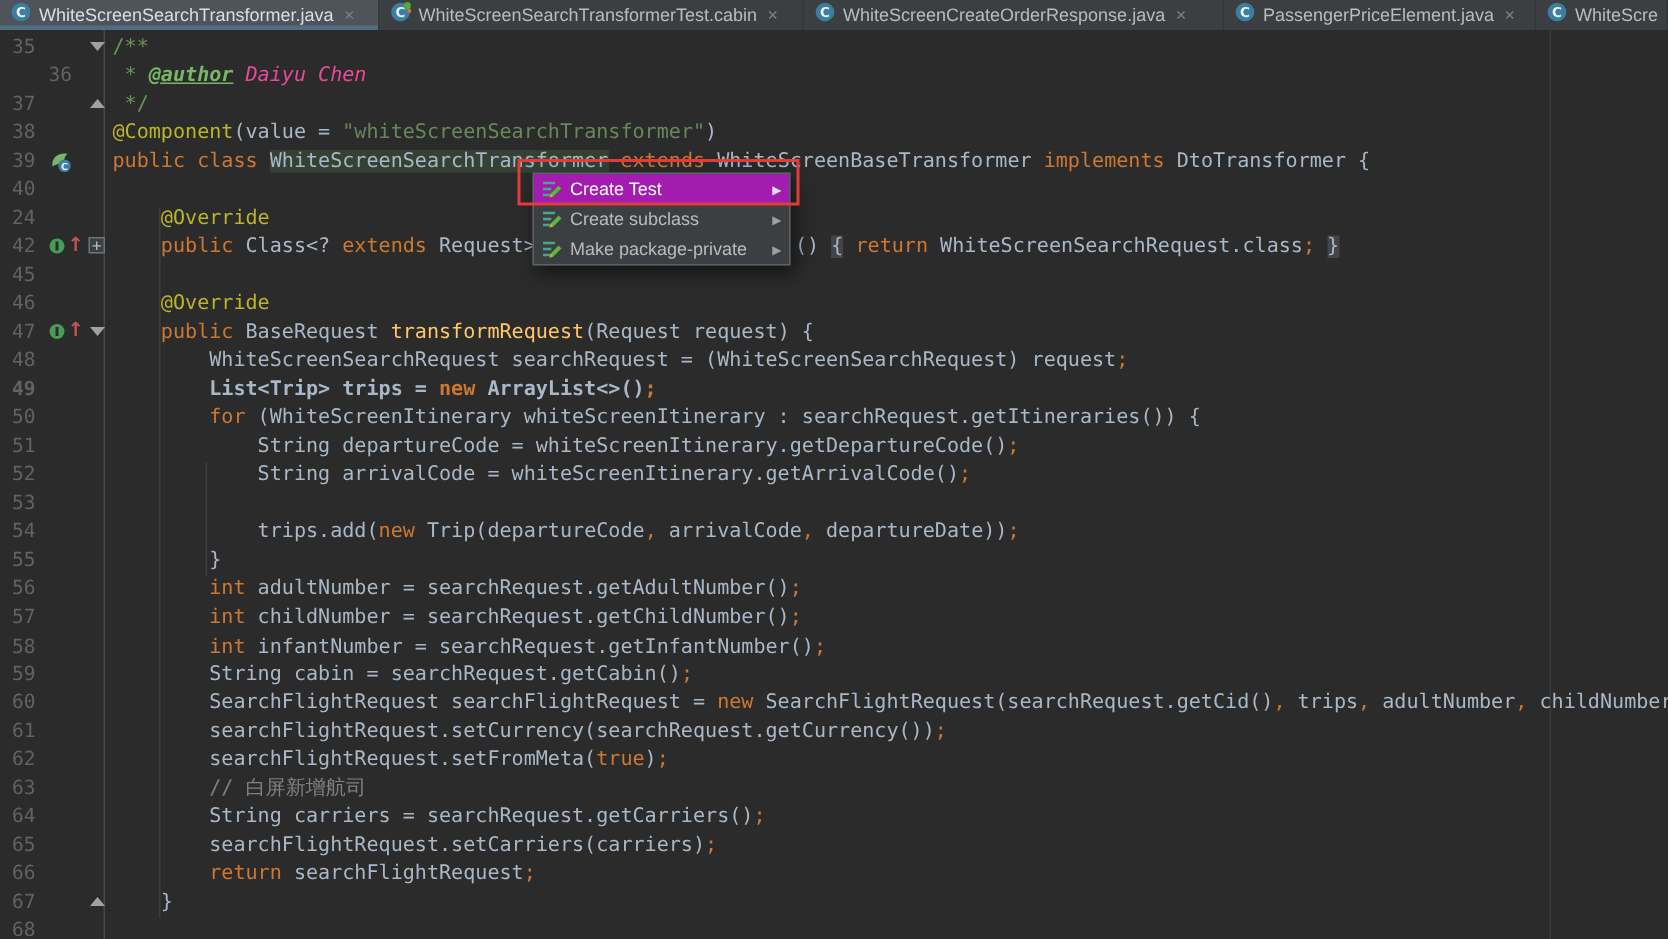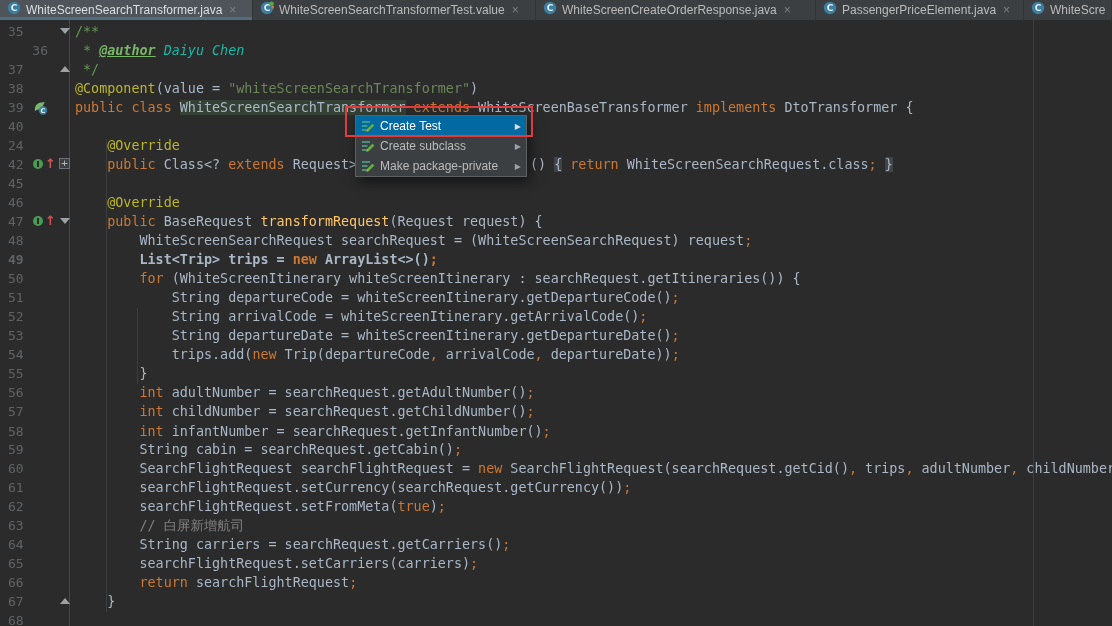--- a/index.html
+++ b/index.html
@@ -22,39 +22,39 @@
   #margin-guide{left:1033px;top:0;height:606px;background:#3a3d3f;}
   .indent-guide{background:#3b3e40;}
   .row{position:absolute;left:0;width:1112px;height:19px;z-index:1;}
   .num{position:absolute;left:8px;top:0;width:40px;font-family:"DejaVu Sans Mono",monospace;
        font-size:13px;line-height:19px;color:#606366;}
   .code{position:absolute;left:75px;top:0;white-space:pre;font-family:"DejaVu Sans Mono",monospace;
         font-size:13.4px;line-height:19px;color:#a9b7c6;}
   .tail{left:530px;}
   .k{color:#cc7832;} .d{color:#a9b7c6;} .s{color:#6a8759;} .a{color:#bbb529;}
   .j{color:#629755;} .jt{color:#77b767;font-style:italic;font-weight:bold;text-decoration:underline;}
-  .ji{color:#14b8a6;font-style:italic;} .c{color:#808080;} .m{color:#ffc66b;}
+  .ji{color:#ec4899;font-style:italic;} .c{color:#808080;} .m{color:#ffc66b;}
   .p{color:#cc7832;} .f{background:#424448;} .h{background:#344134;}
   
   .gicon{position:absolute;left:33px;top:3px;width:22px;height:14px;}
   .ovr-circle{position:absolute;left:0;top:1px;width:10px;height:10px;border-radius:50%;background:#499c54;}
   .ovr-circle i{position:absolute;left:4px;top:2px;width:2px;height:6px;background:#2b2b2b;}
   .ovr-arrow{position:absolute;left:12px;top:-3px;color:#c75450;font-family:"DejaVu Sans",sans-serif;
              font-size:13px;font-weight:bold;line-height:17px;}
   .fold{position:absolute;left:59px;width:12px;}
   .tri{width:0;height:0;margin:6px auto 0 auto;}
   .tri.down{border-left:5px solid transparent;border-right:5px solid transparent;border-top:6px solid #9da2a6;}
   .tri.up{border-left:5px solid transparent;border-right:5px solid transparent;border-bottom:6px solid #9da2a6;}
   .plusbox{width:11px;height:11px;margin-top:3px;box-sizing:border-box;border:1px solid #6f7377;background:#3c3f41;
            color:#b6babd;font-family:"DejaVu Sans Mono",monospace;font-size:11px;line-height:9px;text-align:center;}
   
   #popup{position:absolute;left:355px;top:115px;width:172px;background:#3c3f41;border:1px solid #5e6162;
          box-sizing:border-box;z-index:10;box-shadow:3px 5px 12px rgba(0,0,0,.55);padding:0;}
   .mitem{height:20px;display:flex;align-items:center;padding:0 5px;gap:5px;}
-  .mitem.sel{background:#0369a1;}
+  .mitem.sel{background:#a21caf;}
   .mitem .mlbl{flex:1;font-size:12px;color:#bbbbbb;white-space:nowrap;overflow:hidden;}
   .mitem.sel .mlbl{color:#ffffff;}
   .mitem .marrow{font-family:"DejaVu Sans",sans-serif;font-size:8px;color:#9aa0a4;}
   .mitem.sel .marrow{color:#d6deea;}
   
   #red-rect{position:absolute;left:345px;top:106px;width:188px;height:31px;border:2px solid #e23b3b;
             box-sizing:border-box;z-index:20;pointer-events:none;}
 </style>
 </head>
 <body>
@@ -70,21 +70,21 @@
         <span class="closer">×</span>
         <div class="underline"></div>
       </div>
       <div class="tab" style="width: 283px;">
         <span class="cicon"><svg xmlns="http://www.w3.org/2000/svg" width="14" height="14" viewBox="0 0 14 14">
             <circle cx="7" cy="7" r="6.2" fill="#3b7fa0"></circle>
             <text x="7" y="10.4" text-anchor="middle" font-family="DejaVu Sans" font-size="9" font-weight="bold" fill="#e8eef2">C</text>
             <circle cx="11.5" cy="2.8" r="2.4" fill="#54a83f"></circle>
             <circle cx="13" cy="6.2" r="1.4" fill="#e0712c"></circle>
           </svg></span>
-        <span class="lbl">WhiteScreenSearchTransformerTest.value</span>
+        <span class="lbl">WhiteScreenSearchTransformerTest.cabin</span>
         <span class="closer">×</span>
       </div>
       <div class="tab" style="width: 280px;">
         <span class="cicon"><svg xmlns="http://www.w3.org/2000/svg" width="14" height="14" viewBox="0 0 14 14">
             <circle cx="7" cy="7" r="6.2" fill="#3b7fa0"></circle>
             <text x="7" y="10.4" text-anchor="middle" font-family="DejaVu Sans" font-size="9" font-weight="bold" fill="#e8eef2">C</text>
           </svg></span>
         <span class="lbl">WhiteScreenCreateOrderResponse.java</span>
         <span class="closer">×</span>
       </div>
@@ -199,21 +199,20 @@
         <div class="row" style="top: 268px;">
           <span class="num">51</span>
           <span class="code"><span class="d">            String departureCode = whiteScreenItinerary.getDepartureCode()</span><span class="p">;</span></span>
         </div>
         <div class="row" style="top: 287px;">
           <span class="num">52</span>
           <span class="code"><span class="d">            String arrivalCode = whiteScreenItinerary.getArrivalCode()</span><span class="p">;</span></span>
         </div>
         <div class="row" style="top: 306px;">
           <span class="num">53</span>
-          <span class="code"><span class="d">            String departureDate = whiteScreenItinerary.getDepartureDate()</span><span class="p">;</span></span>
         </div>
         <div class="row" style="top: 325px;">
           <span class="num">54</span>
           <span class="code"><span class="d">            trips.add(</span><span class="k">new</span><span class="d"> Trip(departureCode</span><span class="p">,</span><span class="d"> arrivalCode</span><span class="p">,</span><span class="d"> departureDate))</span><span class="p">;</span></span>
         </div>
         <div class="row" style="top: 344px;">
           <span class="num">55</span>
           <span class="code"><span class="d">        }</span></span>
         </div>
         <div class="row" style="top: 363px;">

